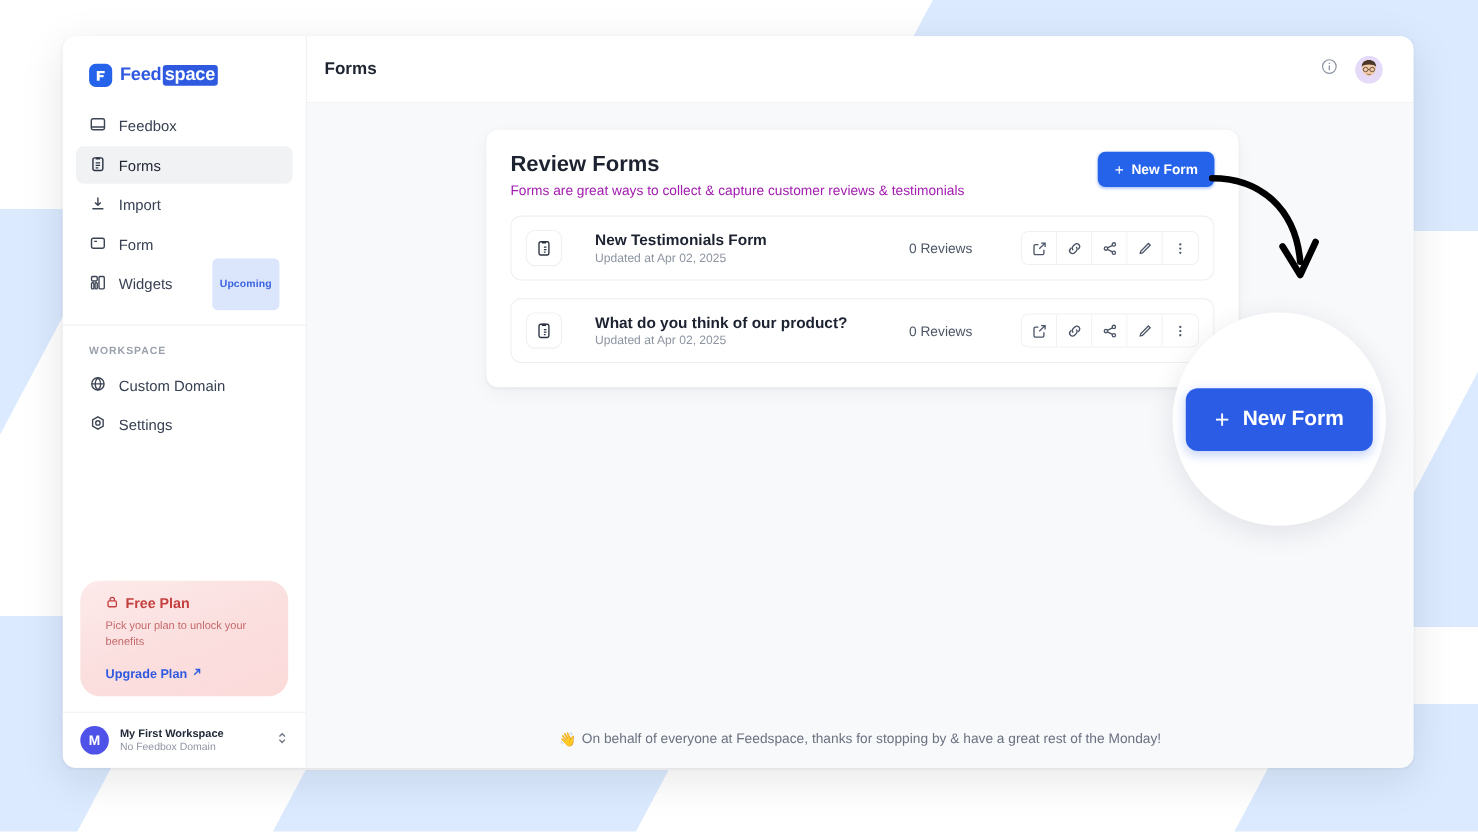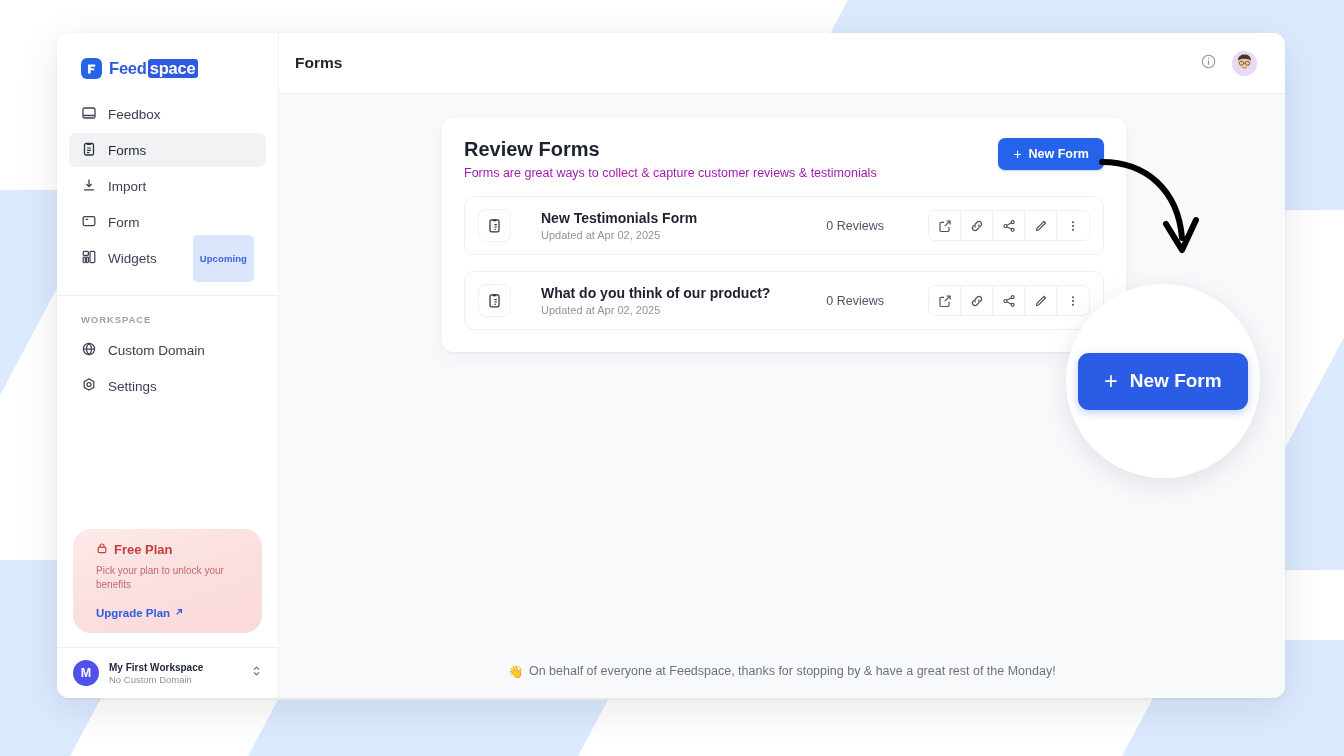--- a/index.html
+++ b/index.html
@@ -348,21 +348,21 @@
           </svg>
         </span>
       </div>
     </div>
 
     <div class="ws-divider"></div>
     <div class="workspace">
       <span class="ws-avatar">M</span>
       <span class="ws-meta">
         <span class="ws-name" style="display:block">My First Workspace</span>
-        <span class="ws-domain" style="display:block">No Custom Domain</span>
+        <span class="ws-domain" style="display:block">No Feedbox Domain</span>
       </span>
       <span>
         <svg width="11" height="14" viewBox="0 0 11 14" fill="none" stroke="#6b7280" stroke-width="1.2">
           <path d="M3 5.6L5.5 3 8 5.6M3 8.4L5.5 11 8 8.4"></path>
         </svg>
       </span>
     </div>
   </aside>
 
   <section id="main">

